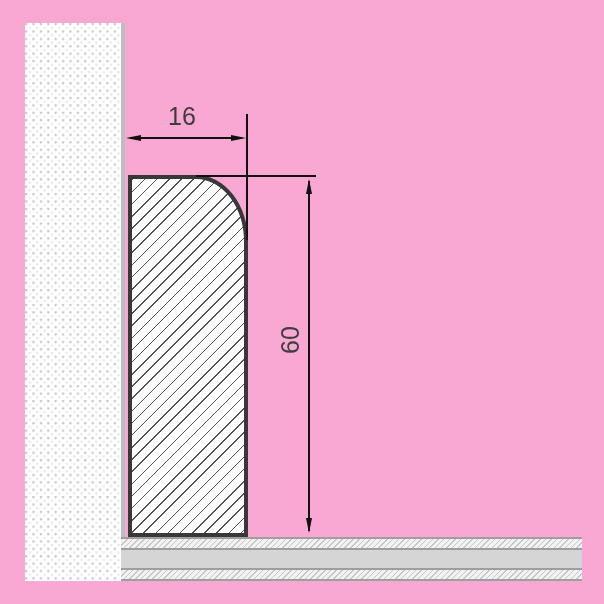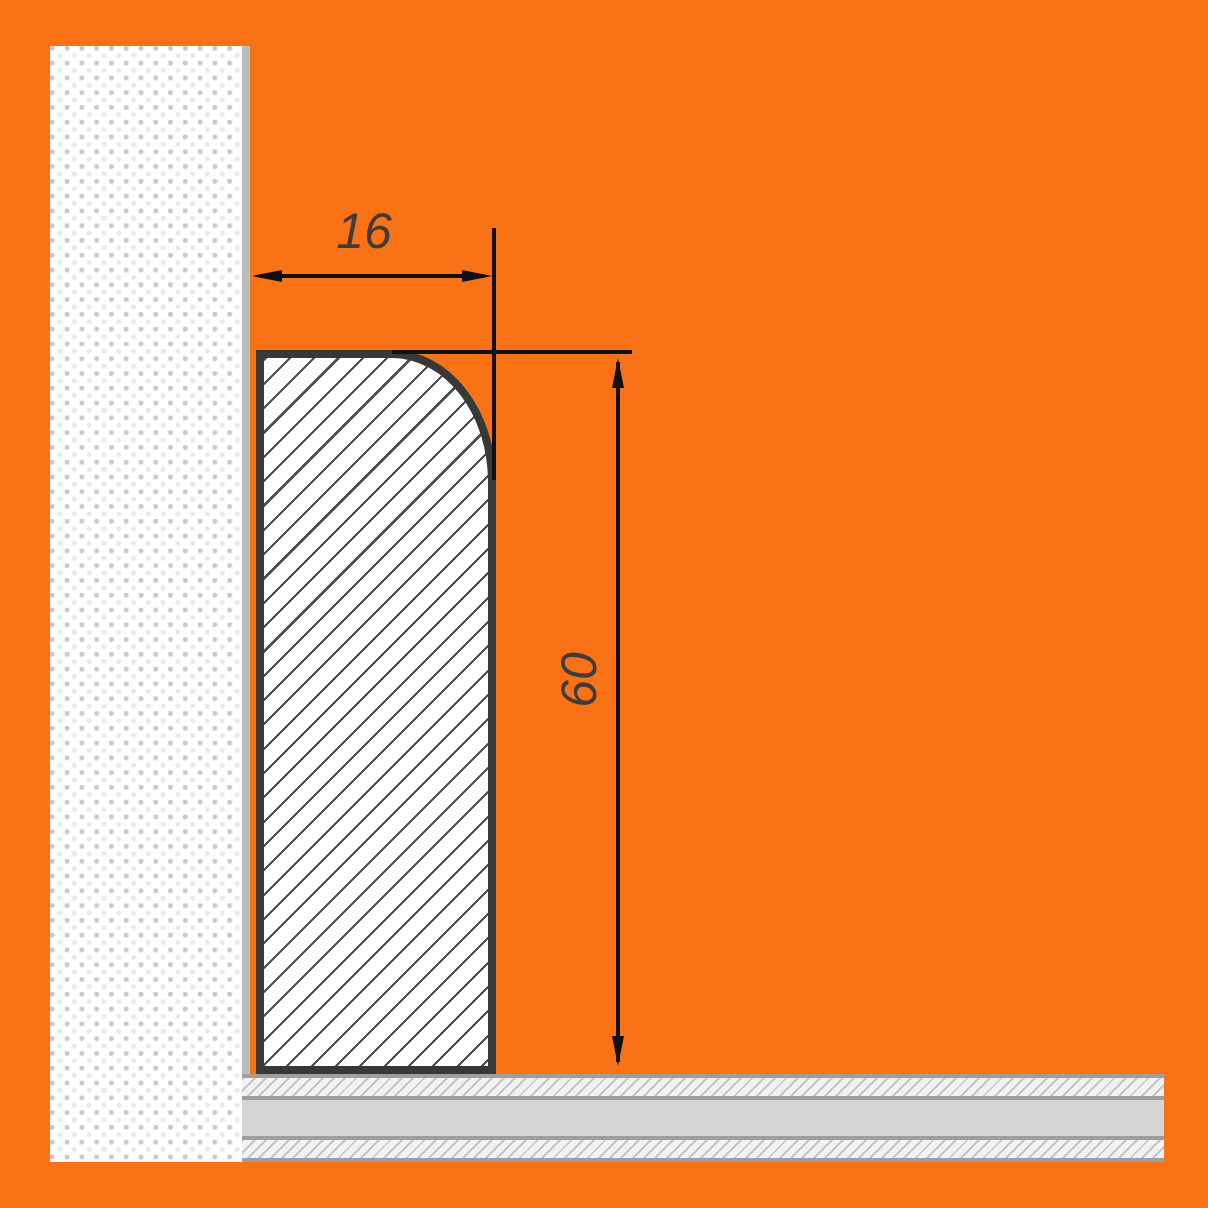--- a/index.html
+++ b/index.html
@@ -1,23 +1,22 @@
 <!DOCTYPE html>
 <html><head>
 <meta charset="utf-8">
 <style>
   html, body { margin: 0; padding: 0; background: #ffffff; }
   .stage {
     position: relative;
     width: 604px;
     height: 604px;
-    background: #f97316;
+    background: #f9a8d4;
     overflow: hidden;
     font-family: "Liberation Sans", sans-serif;
-    font-style: italic;
   }
   .abs { position: absolute; }
 
   
   .wall {
     left: 25px; top: 23px; width: 96px; height: 558px;
     background-color: #ffffff;
     background-image:
       radial-gradient(circle at 1.1px 1.1px, #c9c9c9 1px, transparent 1.6px),
       radial-gradient(circle at 1.1px 1.1px, #e8e8e8 1px, transparent 1.6px);

